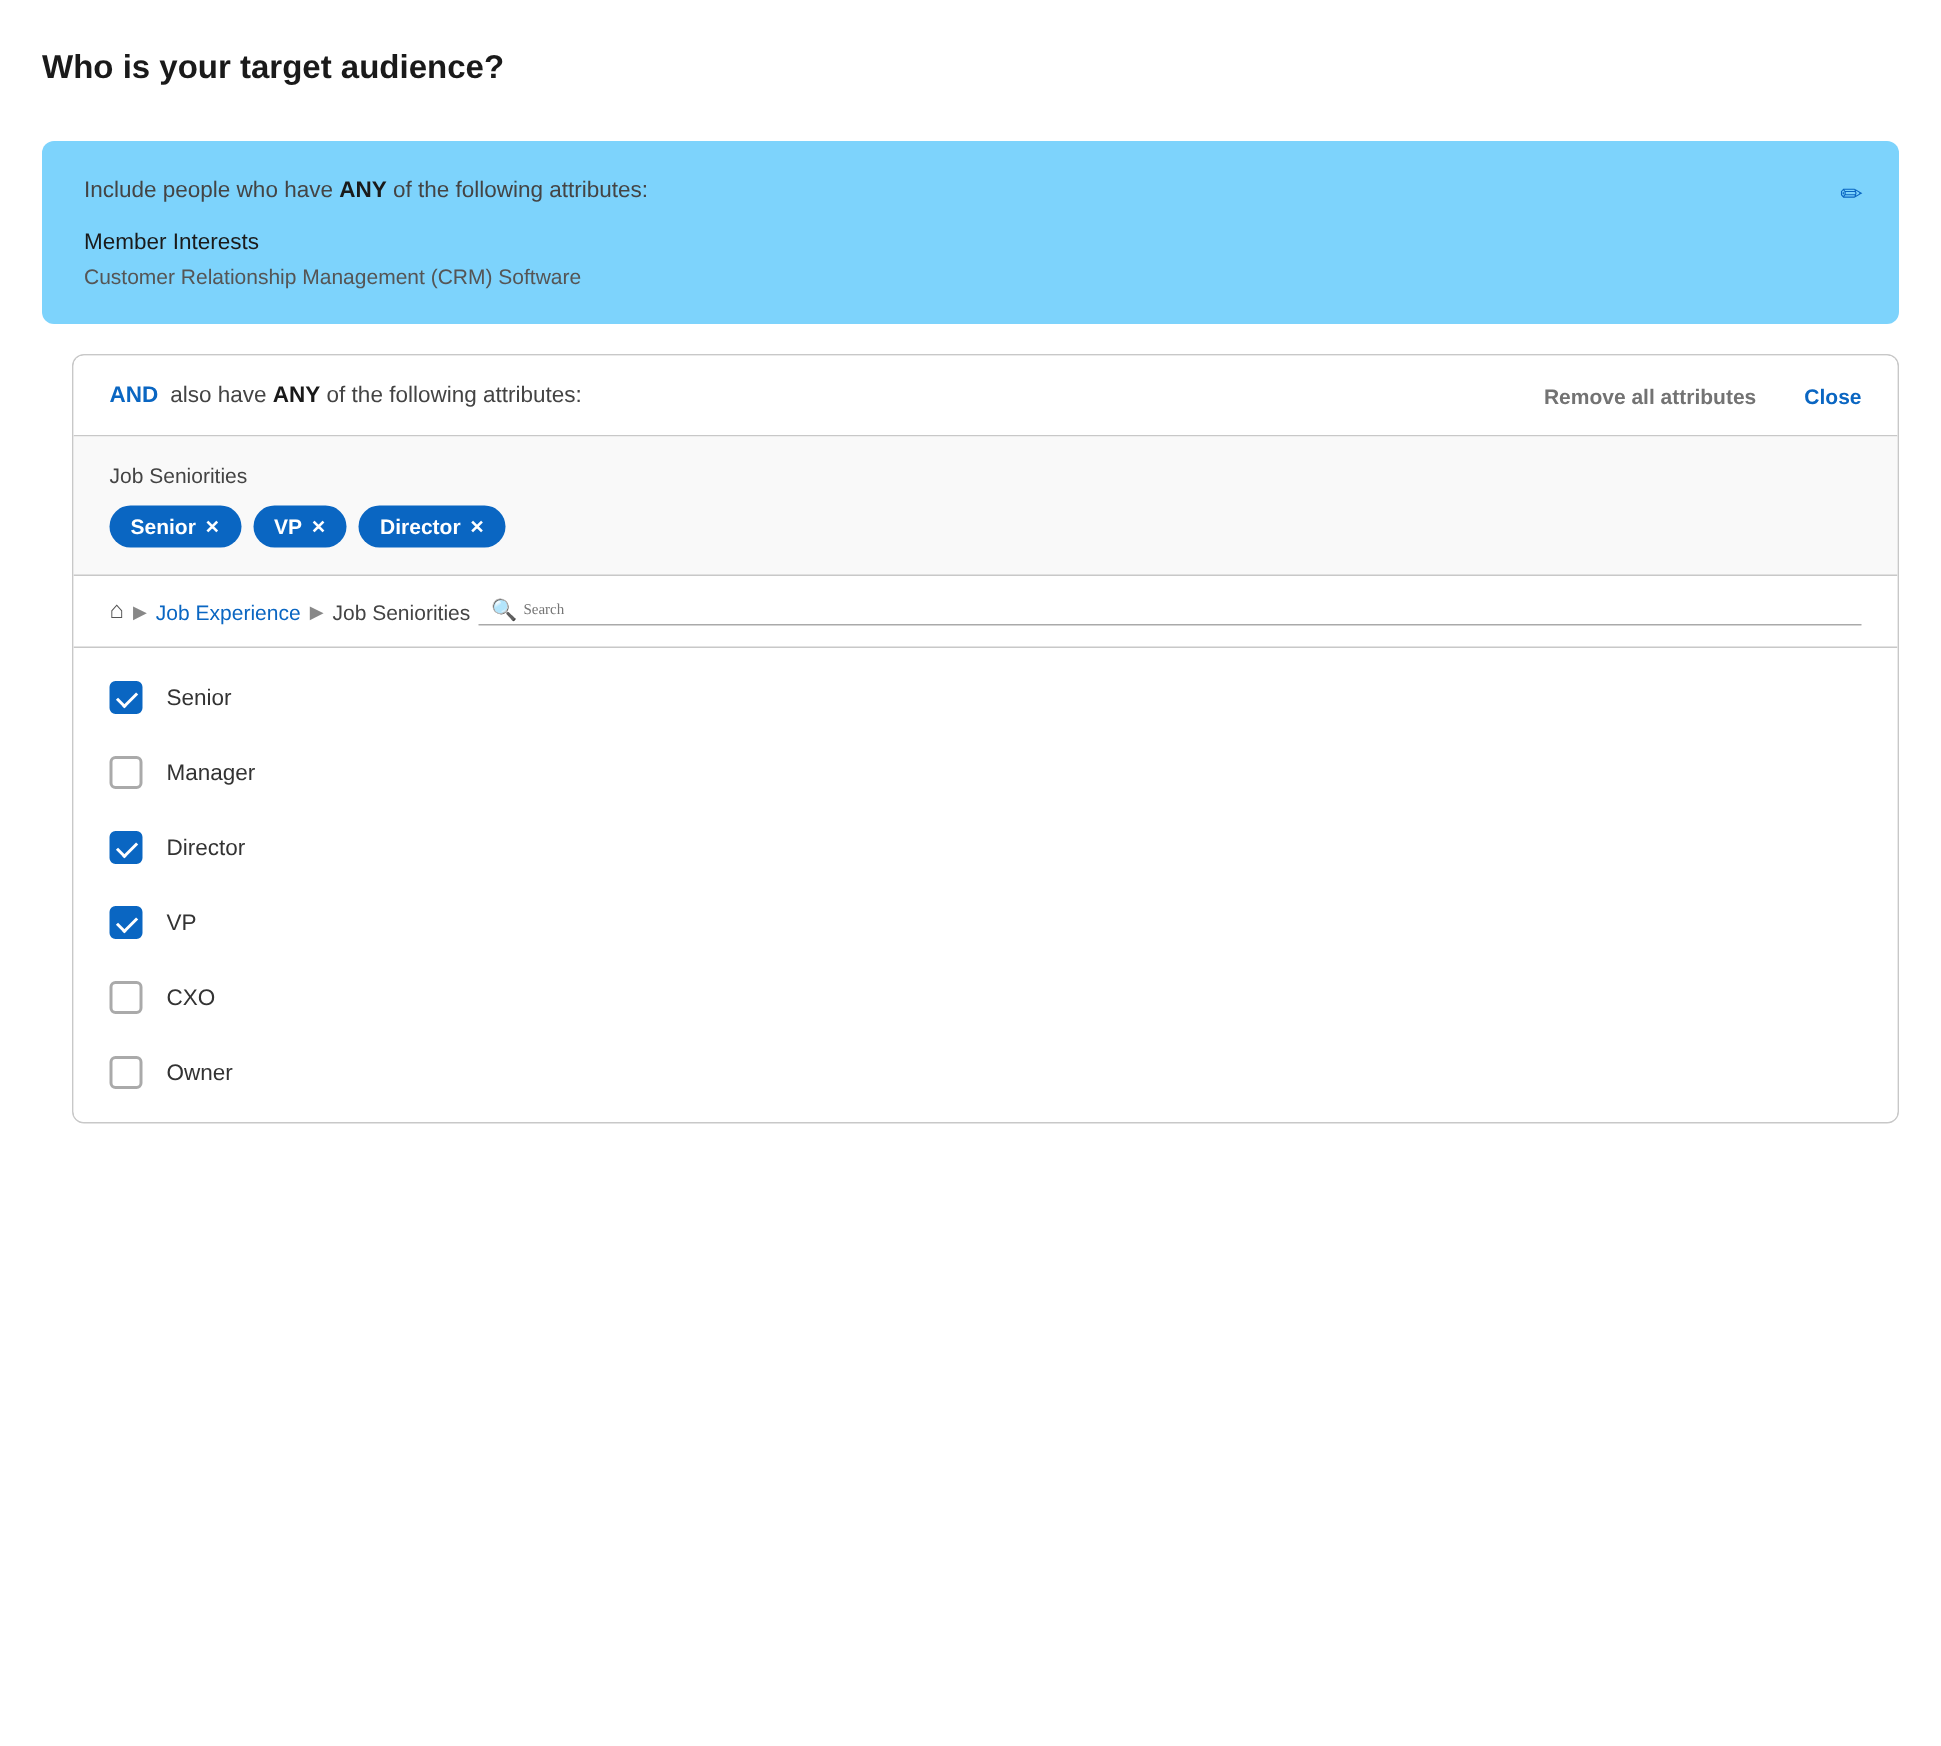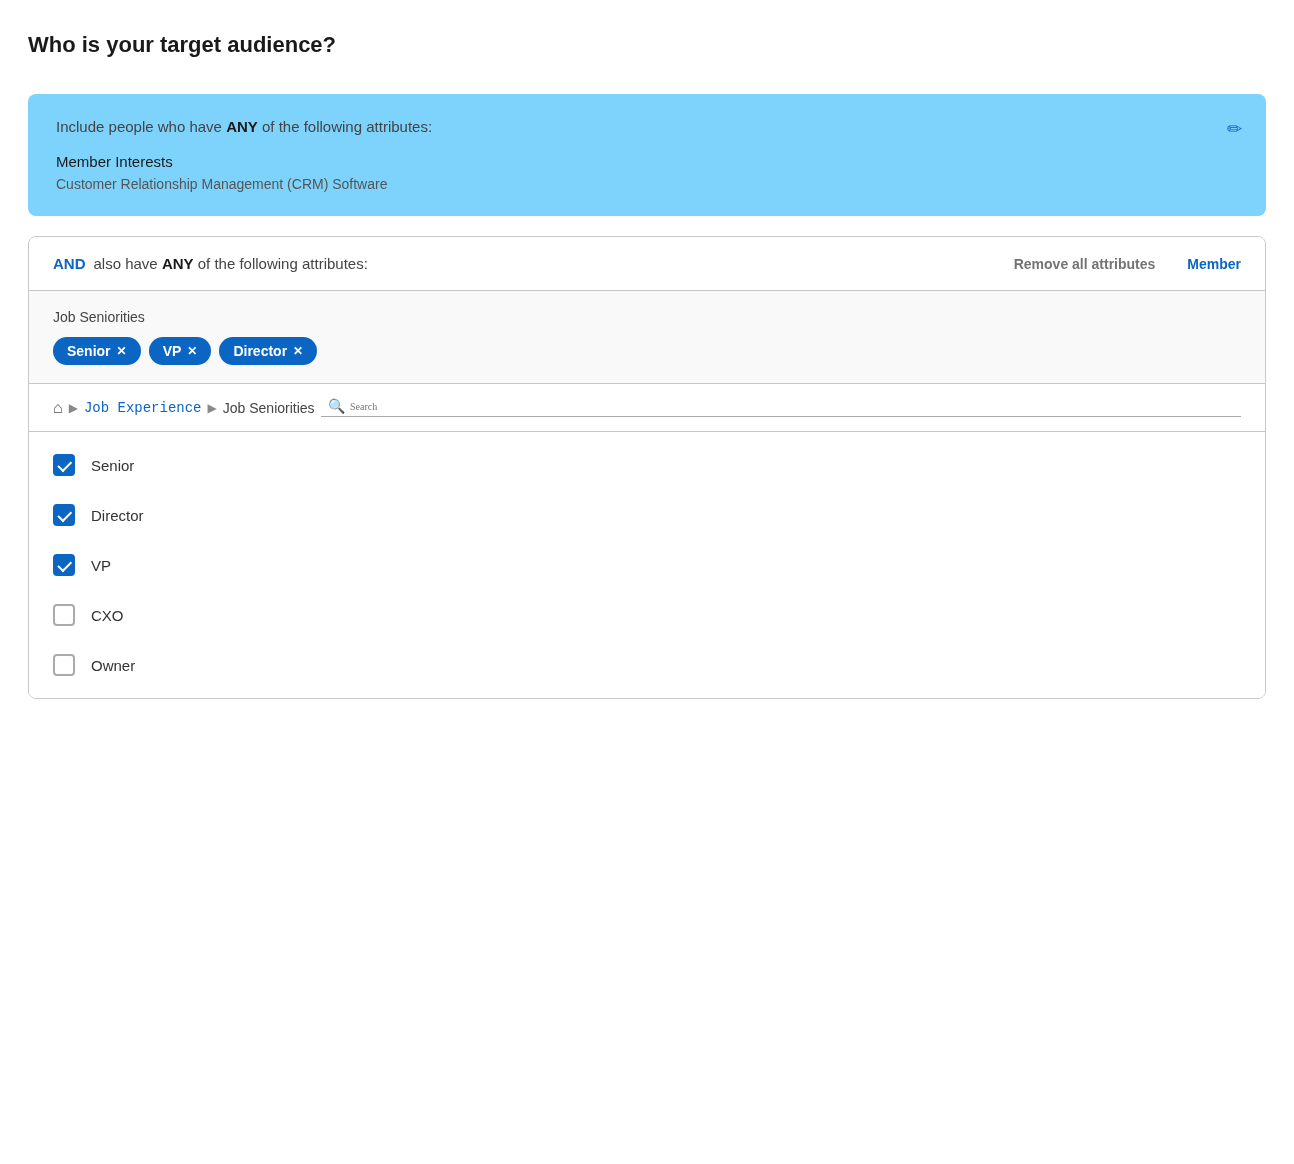--- a/index.html
+++ b/index.html
@@ -54,20 +54,21 @@
       font-size: 14px;
       color: #555;
     }
 
     
     .and-card {
       border: 1.5px solid #c8c8c8;
       border-radius: 8px;
       overflow: hidden;
       margin-bottom: 0;
+      margin-left: 20px;
     }
     .and-header {
       padding: 18px 24px;
       display: flex;
       align-items: center;
       gap: 8px;
       font-size: 15px;
       color: #444;
       border-bottom: 1.5px solid #c8c8c8;
       background: #fff;
@@ -148,21 +149,20 @@
       font-size: 16px;
     }
     .chevron {
       color: #888;
       font-size: 12px;
     }
     .breadcrumb-link {
       color: #0a66c2;
       font-weight: 500;
       cursor: pointer;
-      font-family: Liberation Mono, monospace;
     }
     .breadcrumb-static {
       color: #444;
     }
     .search-icon-inline {
       color: #555;
       font-size: 14px;
       margin-left: 8px;
     }
     .search-input-inline {
@@ -258,21 +258,21 @@
 </div>
 
 <div class="and-card">
 
   <div class="and-header">
     <span class="and-label">AND</span>
     <span class="header-text">
       <span> also have </span><strong>ANY</strong><span> of the following attributes:</span>
     </span>
     <a class="remove-all-link">Remove all attributes</a>
-    <a class="close-link">Member</a>
+    <a class="close-link">Close</a>
   </div>
 
   <div class="job-seniorities-section">
     <div class="job-seniorities-label">Job Seniorities</div>
     <div class="tags-row">
       <div class="tag">
         <span>Senior</span>
         <span class="x">✕</span>
       </div>
       <div class="tag">
@@ -299,20 +299,24 @@
   </div>
 
   <div class="checklist">
     <div class="checklist-inner">
 
       <div class="checklist-item">
         <div class="checkbox checked"></div>
         <span class="item-label">Senior</span>
       </div>
 
+      <div class="checklist-item">
+        <div class="checkbox"></div>
+        <span class="item-label">Manager</span>
+      </div>
 
       <div class="checklist-item">
         <div class="checkbox checked"></div>
         <span class="item-label">Director</span>
       </div>
 
       <div class="checklist-item">
         <div class="checkbox checked"></div>
         <span class="item-label">VP</span>
       </div>

